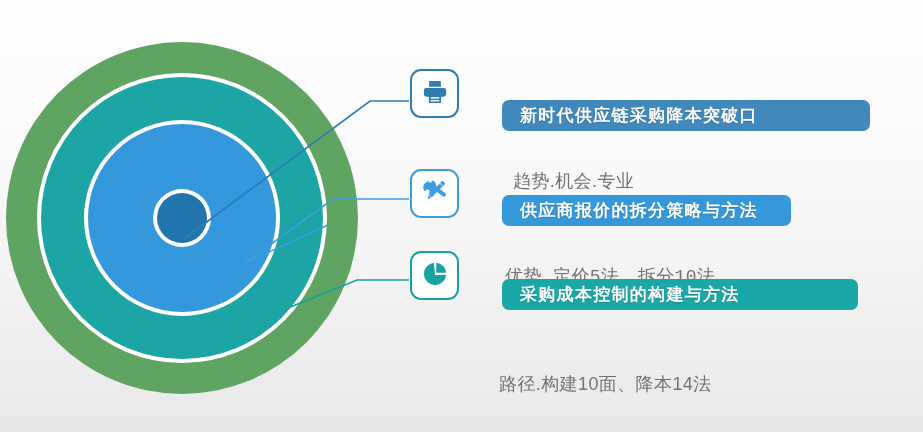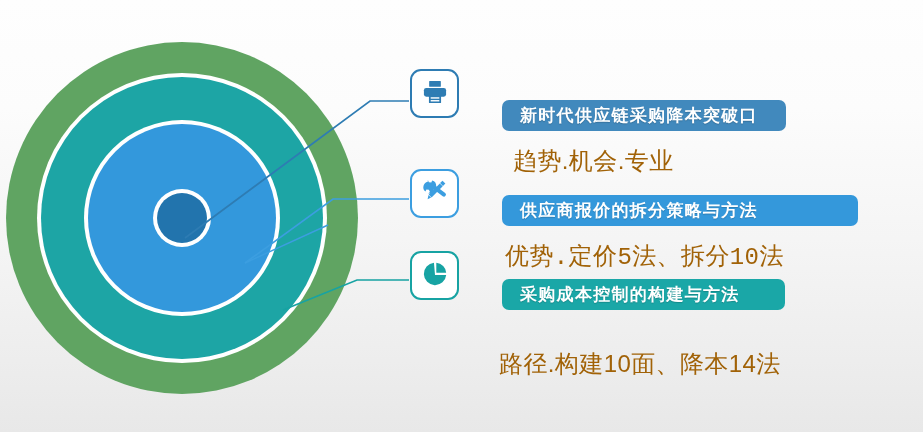--- a/index.html
+++ b/index.html
@@ -40,37 +40,37 @@
     position:absolute; height:31px; border-radius:7px;
     display:flex; align-items:center;
     padding-left:18px;
     color:#ffffff; font-weight:bold; font-size:17px;
     letter-spacing:1.3px;
     text-shadow:0 1px 1px rgba(0,0,0,0.18);
     white-space:nowrap;
   }
   .subtitle {
     position:absolute;
-    font-size:24px; color:#a16207;
-    letter-spacing:0.4px; white-space:nowrap;
+    font-size:18px; color:#737373;
+    letter-spacing:0.4px; white-space:nowrap;margin-top:24px;
   }
 
   
   #row1 .icon-box { left:410px; top:69px; border:2px solid #2e7cb3; }
-  #row1 .banner   { left:502px; top:100px; width:284px; background:#4189bd; }
+  #row1 .banner   { left:502px; top:100px; width:368px; background:#4189bd; }
   #row1 .subtitle { left:513px; top:145px; }
 
   
   #row2 .icon-box { left:410px; top:169px; border:2px solid #3c9ee0; }
-  #row2 .banner   { left:502px; top:195px; width:356px; background:#3498db; }
+  #row2 .banner   { left:502px; top:195px; width:289px; background:#3498db; }
   #row2 .subtitle { left:505px; top:240px;font-family:Liberation Mono, monospace; }
 
   
   #row3 .icon-box { left:410px; top:251px; border:2px solid #17a3a3; }
-  #row3 .banner   { left:502px; top:279px; width:283px; background:#1aa7a7; }
+  #row3 .banner   { left:502px; top:279px; width:356px; background:#1aa7a7; }
   #row3 .subtitle { left:499px; top:348px; }
 </style>
 </head>
 <body>
 
 <div id="stage">
 
   <div class="target">
     <div class="ring ring-outer"></div>
     <div class="ring ring-gap1"></div>

